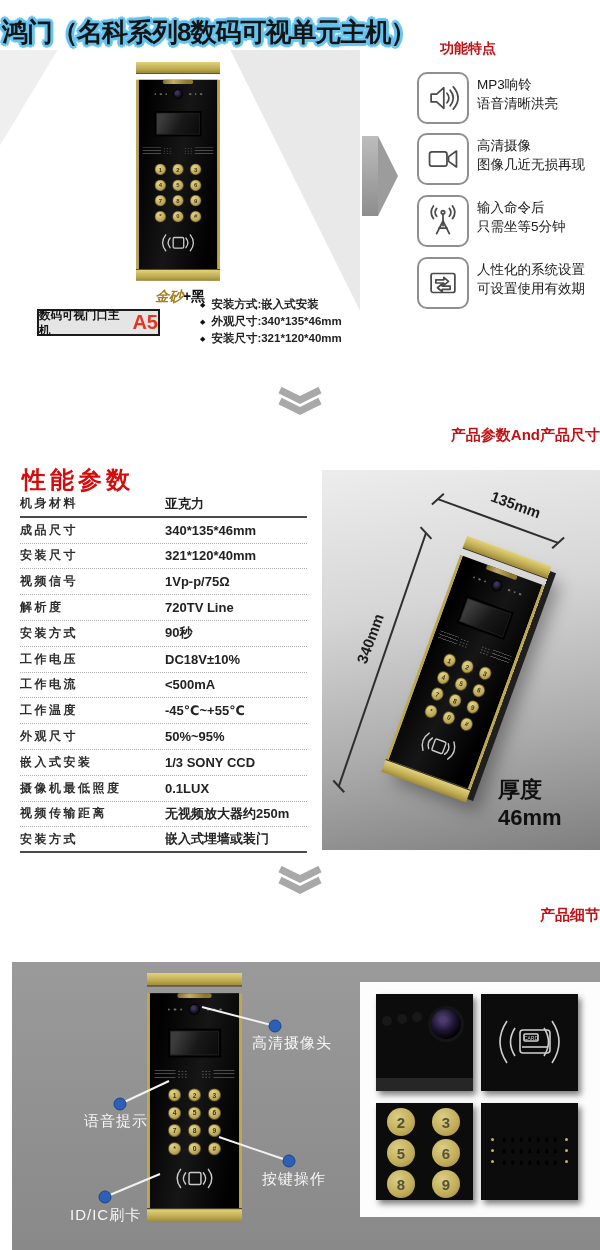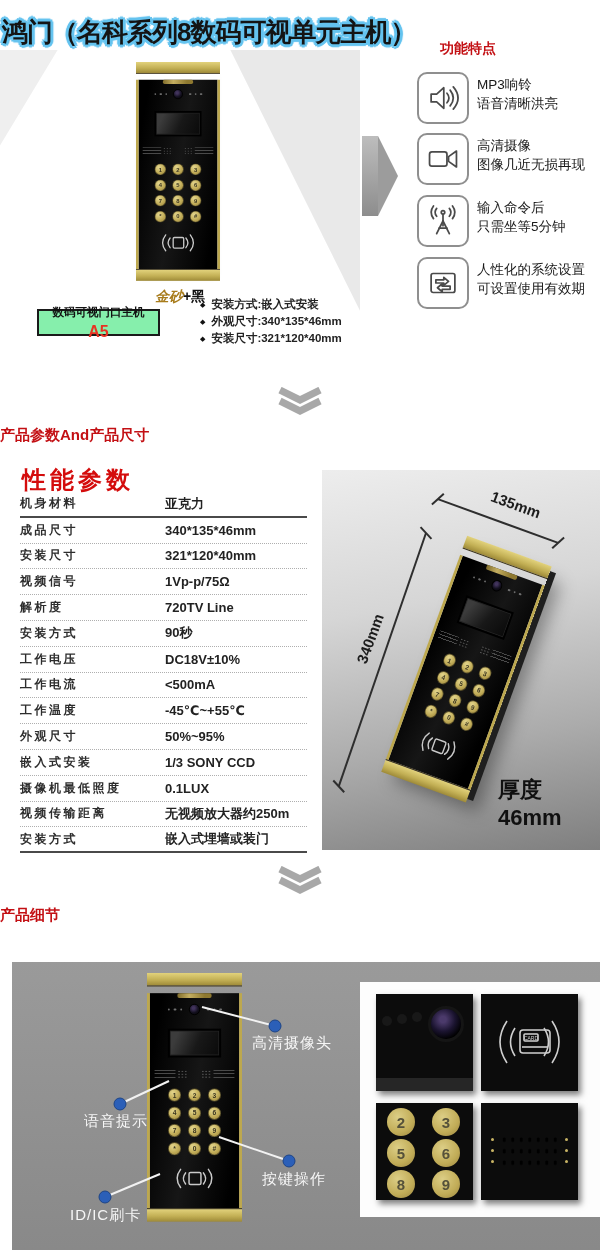--- a/index.html
+++ b/index.html
@@ -39,42 +39,42 @@
   .key{box-sizing:border-box;width:14px;height:14px;border-radius:50%;border:1px solid rgba(0,0,0,.55);
         display:flex;align-items:center;justify-content:center;font-size:7px;font-weight:bold;color:#3a3520;
         background:radial-gradient(circle at 35% 30%,#e4d68e,#c2ad58 55%,#97803a);}
   .card-zone{margin-top:12px;display:flex;justify-content:center;}
   .card-svg{width:46px;height:24px;}
   
   .hero-slot{left:136px;top:62px;}
   .hero-slot .device{transform:scale(.84,.845);box-shadow:0 10px 8px -6px rgba(0,0,0,.18);}
   .finish-label{position:absolute;left:130px;top:288px;width:100px;text-align:center;font-size:14px;font-weight:bold;color:#111;}
   .finish-gold{font-family:"DejaVu Serif","Liberation Serif",serif;font-style:italic;color:#a87c1c;}
-  .model-box{position:absolute;left:37px;top:309px;width:119px;height:23px;border:2px solid #1a1a1a;background:#86efac;
-        display:flex;align-items:center;justify-content:center;gap:3px;flex-direction:column;}
+  .model-box{position:absolute;left:37px;top:309px;width:119px;height:23px;border:2px solid #1a1a1a;background:#e5e5e5;
+        display:flex;align-items:center;justify-content:flex-start;gap:3px;}
   .model-box .m-text{font-size:11.5px;font-weight:bold;color:#111;}
-  .model-box .m-code{font-size:16px;font-weight:bold;color:#e83323;}
+  .model-box .m-code{font-size:20px;font-weight:bold;color:#e83323;}
   .hero-bullets{position:absolute;left:200px;top:296px;}
   .hero-bullets .b-line{display:flex;align-items:center;height:17px;font-size:11.5px;font-weight:bold;color:#222;}
   .b-diamond{font-size:7px;margin-right:6px;color:#111;}
   
   .feat-heading{position:absolute;left:440px;top:40px;width:76px;font-size:14px;font-weight:bold;color:#c31014;}
   .flow-arrow{position:absolute;left:362px;top:136px;}
   .flow-arrow .bar{position:absolute;left:0;top:0;width:16px;height:80px;background:linear-gradient(to bottom,#bdbdbd,#8d8d8d);}
   .flow-arrow .tri{position:absolute;left:16px;top:0;width:0;height:0;
         border-top:40px solid transparent;border-bottom:40px solid transparent;border-left:20px solid #9c9c9c;}
   .feat-item{position:absolute;left:417px;}
   .feat-icon-box{width:48px;height:48px;border:2px solid #8f8f8f;border-radius:10px;background:#fff;
         display:flex;align-items:center;justify-content:center;}
   .feat-icon-box svg{stroke:#4a4a4a;fill:none;stroke-width:2.2;stroke-linejoin:round;stroke-linecap:round;}
   .feat-text{position:absolute;left:60px;top:3px;width:130px;font-size:13.5px;color:#1a1a1a;line-height:19px;white-space:nowrap;}
   
   .chevrons{position:absolute;left:277px;width:46px;height:30px;}
   .chevrons svg{stroke:#a8a8a8;stroke-width:7;fill:none;}
-  .divider-label{position:absolute;left:0;width:600px;text-align:left;font-size:15px;font-weight:bold;color:#c31014;}
+  .divider-label{position:absolute;left:0;width:600px;text-align:right;font-size:15px;font-weight:bold;color:#c31014;}
   
   .specs-heading{position:absolute;left:22px;top:464px;font-size:24px;font-weight:bold;color:#d40c0c;letter-spacing:4px;}
   .specs-table{position:absolute;left:20px;top:492px;width:287px;}
   .spec-row{display:flex;align-items:center;height:25.8px;box-sizing:border-box;border-bottom:1px dotted #afafaf;}
   .spec-row.solid{border-bottom:2px solid #4a4a4a;}
   .spec-label{width:145px;font-size:12px;font-weight:bold;color:#2d2d2d;letter-spacing:2.5px;white-space:nowrap;}
   .spec-value{font-size:13px;font-weight:bold;color:#222;white-space:nowrap;}
   
   .dim-box{position:absolute;left:322px;top:470px;width:278px;height:380px;overflow:hidden;
         background:linear-gradient(170deg,#ededed 0%,#d6d6d6 35%,#ababab 70%,#7f7f7f 100%);}

